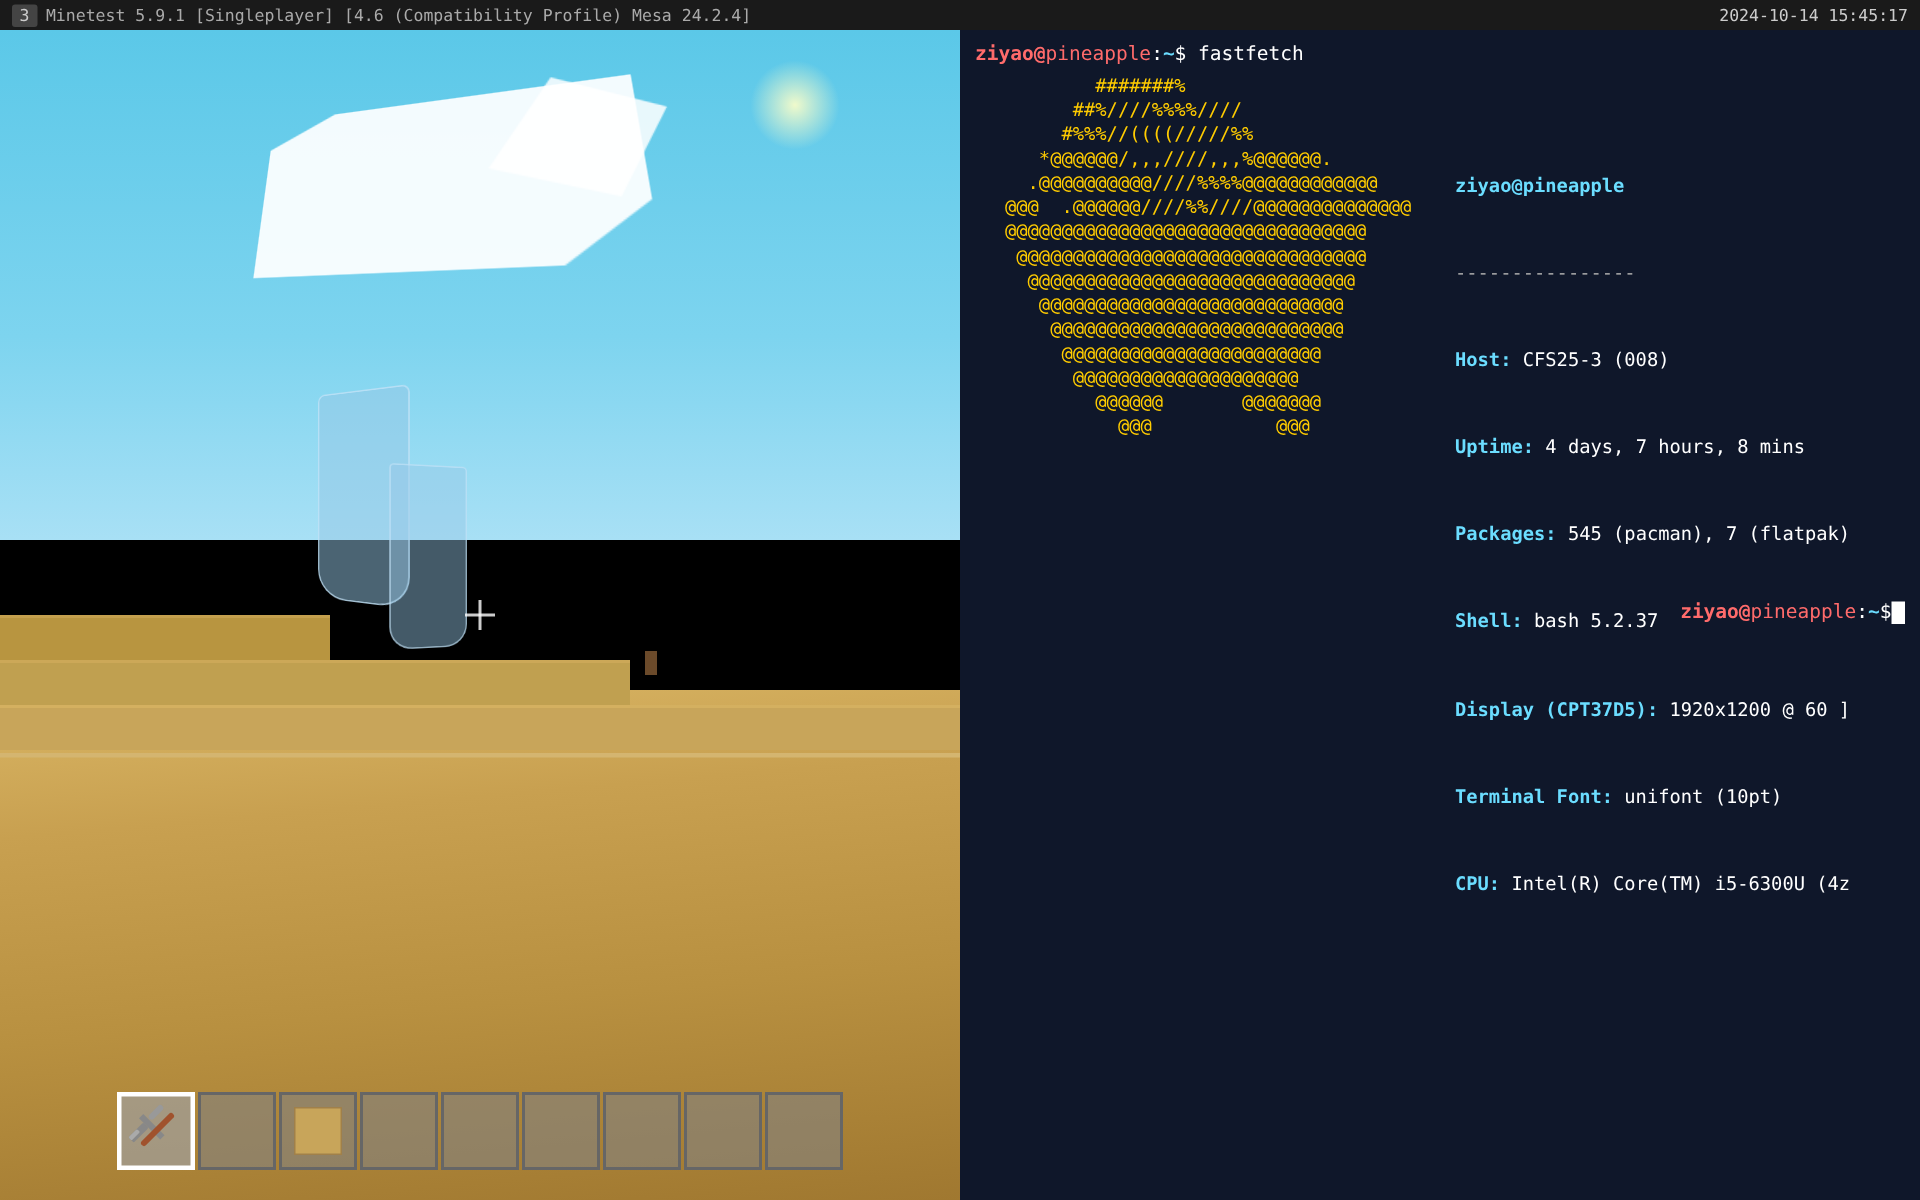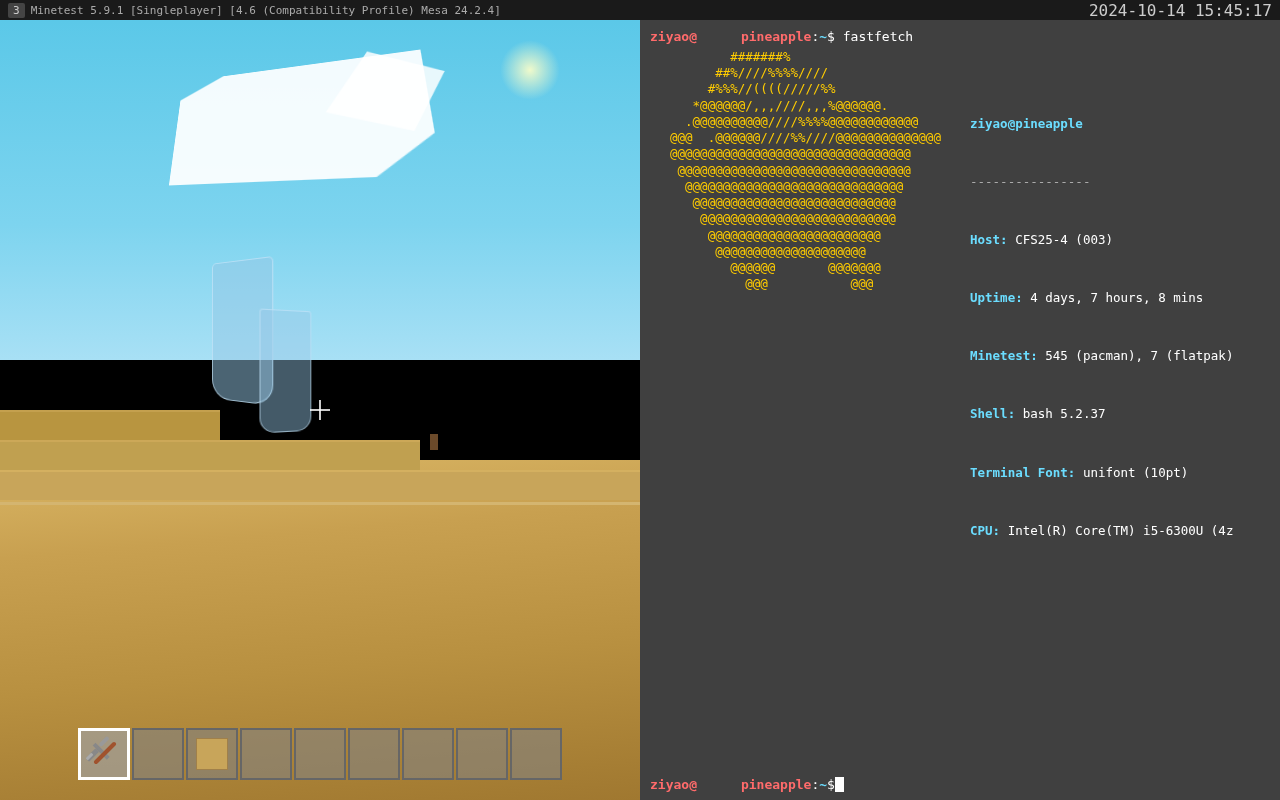--- a/index.html
+++ b/index.html
@@ -36,21 +36,21 @@
       font-size: 11px;
       padding: 1px 5px;
       border-radius: 2px;
     }
     .topbar-title {
       color: #aaa;
       font-size: 11px;
     }
     .topbar-time {
       color: #ccc;
-      font-size: 16px;
+      font-size: 11px;
     }
 
     
     #main {
       position: absolute;
       top: 20px;
       left: 0;
       width: 1280px;
       height: 780px;
       display: flex;
@@ -243,44 +243,44 @@
     
     .pickaxe-svg {
       width: 36px;
       height: 36px;
     }
 
     
     #terminal-panel {
       width: 640px;
       height: 780px;
-      background: #404040;
+      background: #0f172a;
       overflow: hidden;
       position: relative;
       display: flex;
-      flex-direction: column;
+      flex-direction: row;
     }
 
     #terminal-content {
       padding: 8px 10px;
       flex: 1;
       overflow: hidden;
       font-size: 13px;
       line-height: 1.45;
     }
 
     .term-line {
       display: flex;
       align-items: baseline;
       white-space: pre;
     }
 
     .prompt-user { color: #ff6b6b; font-weight: bold; }
     .prompt-at { color: #ff6b6b; font-weight: bold; }
-    .prompt-host { color: #ff6b6b; font-weight: bold; padding-left: 44px; }
+    .prompt-host { color: #ff6b6b; font-weight: normal; }
     .prompt-colon { color: #ffffff; }
     .prompt-tilde { color: #6bddff; font-weight: bold; }
     .prompt-dollar { color: #ffffff; }
     .cmd-text { color: #ffffff; }
 
     
     #ascii-art {
       color: #ffcc00;
       font-size: 12.5px;
       line-height: 1.3;
@@ -428,24 +428,25 @@
    @@@@@@@@@@@@@@@@@@@@@@@@@@@
     @@@@@@@@@@@@@@@@@@@@@@@@@@
      @@@@@@@@@@@@@@@@@@@@@@@
       @@@@@@@@@@@@@@@@@@@@
         @@@@@@       @@@@@@@
           @@@           @@@</div>
 
       <div id="sysinfo">
         <div><span class="info-username">ziyao@pineapple</span></div>
         <div><span class="info-separator">----------------</span></div>
-        <div><span class="info-key">Host: </span><span class="info-value">CFS25-4 (003)</span></div>
+        <div><span class="info-key">Host: </span><span class="info-value">CFS25-3 (008)</span></div>
         <div><span class="info-key">Uptime: </span><span class="info-value">4 days, 7 hours, 8 mins</span></div>
-        <div><span class="info-key">Minetest: </span><span class="info-value">545 (pacman), 7 (flatpak)</span></div>
+        <div><span class="info-key">Packages: </span><span class="info-value">545 (pacman), 7 (flatpak)</span></div>
         <div><span class="info-key">Shell: </span><span class="info-value">bash 5.2.37</span></div>
+        <div><span class="info-key">Display (CPT37D5): </span><span class="info-value">1920x1200 @ 60 ]</span></div>
         <div><span class="info-key">Terminal Font: </span><span class="info-value">unifont (10pt)</span></div>
         <div><span class="info-key">CPU: </span><span class="info-value">Intel(R) Core(TM) i5-6300U (4z</span></div>
         
         
         
         
         
         
         
 

